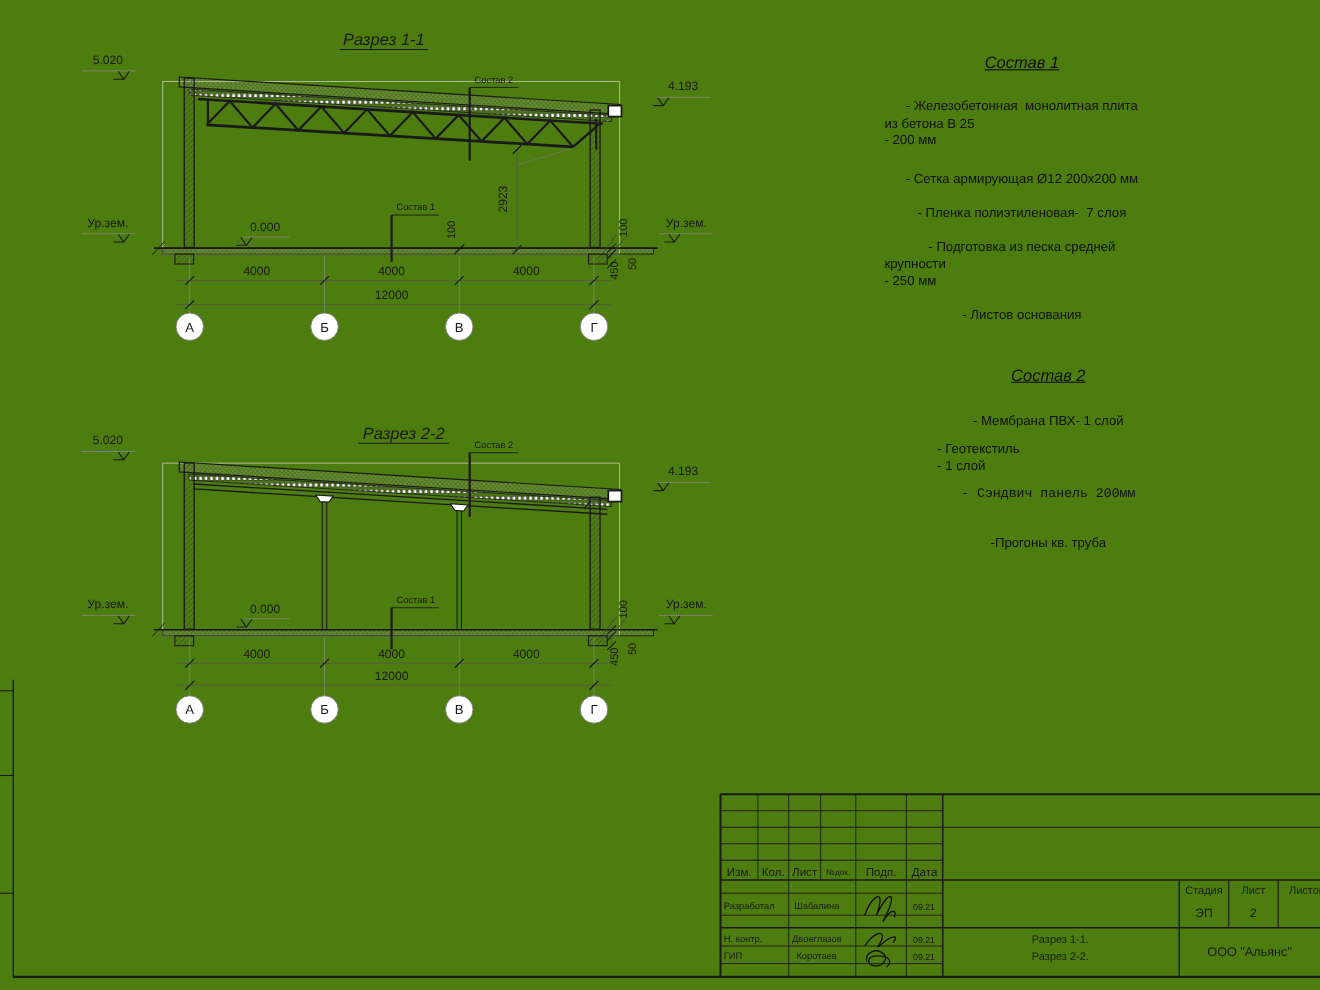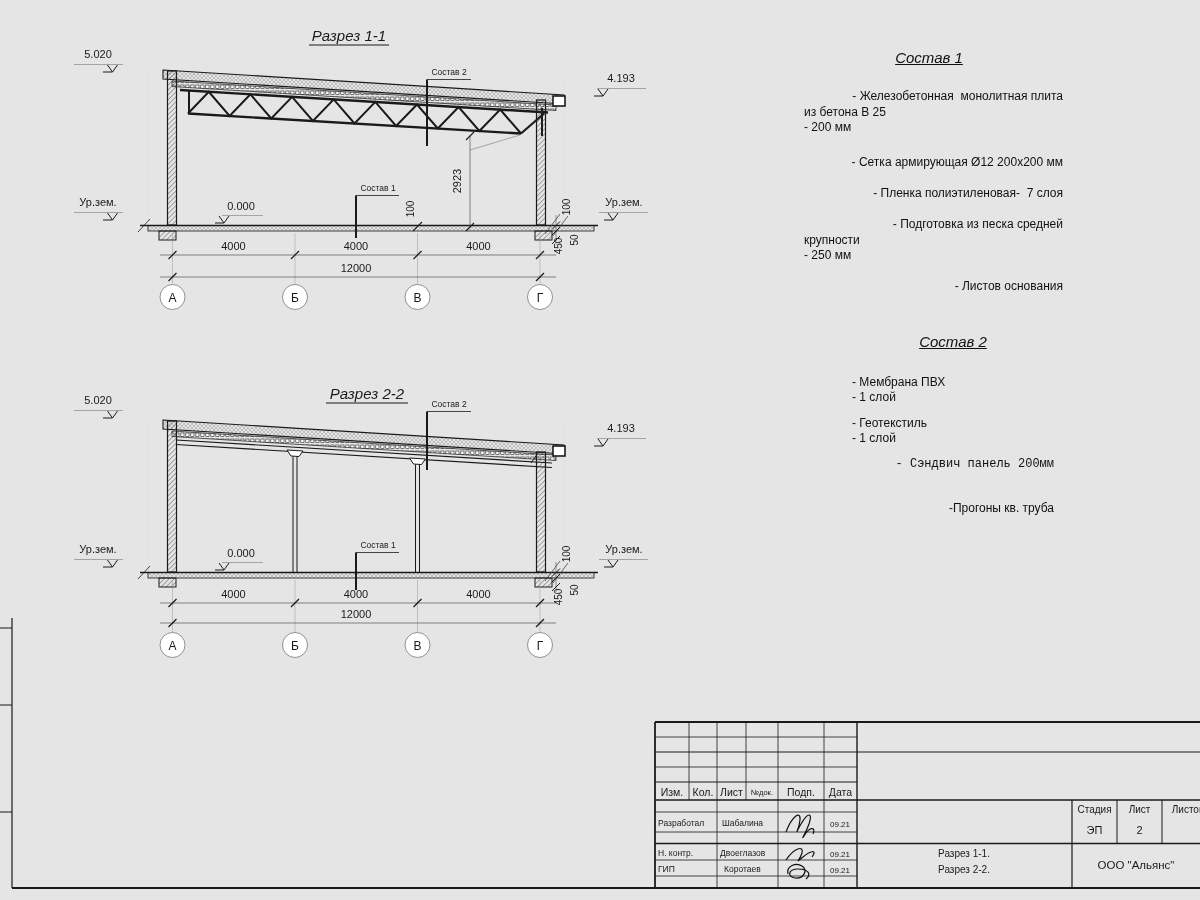--- a/index.html
+++ b/index.html
@@ -1,25 +1,25 @@
 <!DOCTYPE html>
 <html><head>
 <meta charset="utf-8">
 <style>
   html,body{margin:0;padding:0;background:#fff;}
-  #sheet{position:relative;width:1200px;height:900px;background:#e5e5e5;overflow:hidden;
+  #sheet{position:relative;width:1200px;height:900px;background:#4d7c0f;overflow:hidden;
          font-family:"Liberation Sans", sans-serif;color:#1a1a1a;}
   #sheet svg{position:absolute;left:0;top:0;}
   svg text{font-family:"Liberation Sans", sans-serif;fill:#1a1a1a;}
   .t-mid{text-anchor:middle;}
   .t-start{text-anchor:start;}
   .ital{font-style:italic;}
   .sostav{position:absolute;font-size:12px;line-height:15px;color:#111;}
   .sostav-title{font-size:15px;font-style:italic;text-align:center;text-decoration:underline;margin-bottom:0;}
-  .srow{display:flex;justify-content:flex-end;margin-top:16px;}
+  .srow{display:flex;justify-content:center;margin-top:16px;}
   .srow.first{margin-top:24px;}
   .srow.cont{margin-top:1px;padding-left:9px;flex-direction:column;}
   .srow .lv{white-space:pre;}
   .srow .rv{white-space:pre;}
 </style>
 </head>
 <body>
 
 <div id="sheet">
 
@@ -363,21 +363,21 @@
         <span class="lv">крупности</span>
         <span class="rv">- 250 мм</span>
       </div>
   <div class="srow">
         <span class="lv">- Листов основания</span>
       </div>
 </div>
 
 <div class="sostav" style="left:852px;top:334px;width:202px;">
   <div class="sostav-title">Состав 2</div>
-  <div class="srow" style="margin-top:26px;flex-direction:column;">
+  <div class="srow" style="margin-top:26px;">
         <span class="lv">- Мембрана ПВХ</span>
         <span class="rv">- 1 слой</span>
       </div>
   <div class="srow" style="margin-top:11px;flex-direction:column;">
         <span class="lv">- Геотекстиль</span>
         <span class="rv">- 1 слой</span>
       </div>
   <div class="srow" style="margin-top:11px;font-family:Liberation Mono, monospace;">
         <span class="lv">- Сэндвич панель 200мм</span>
       </div>

